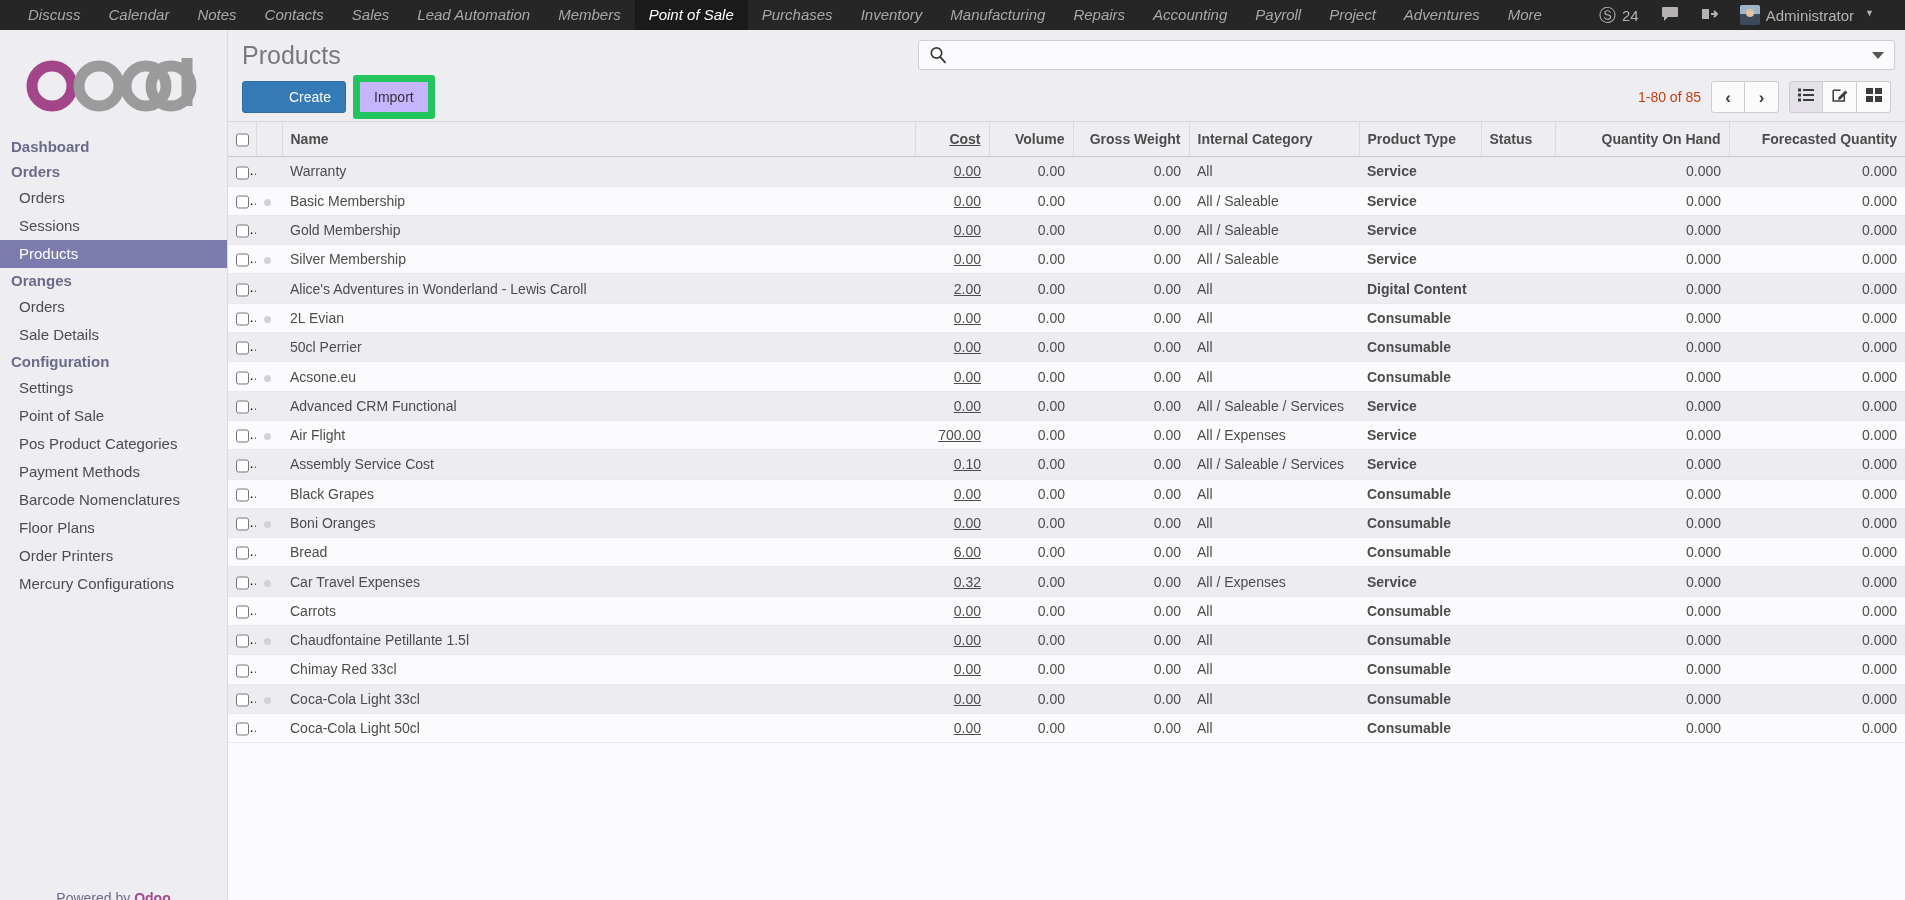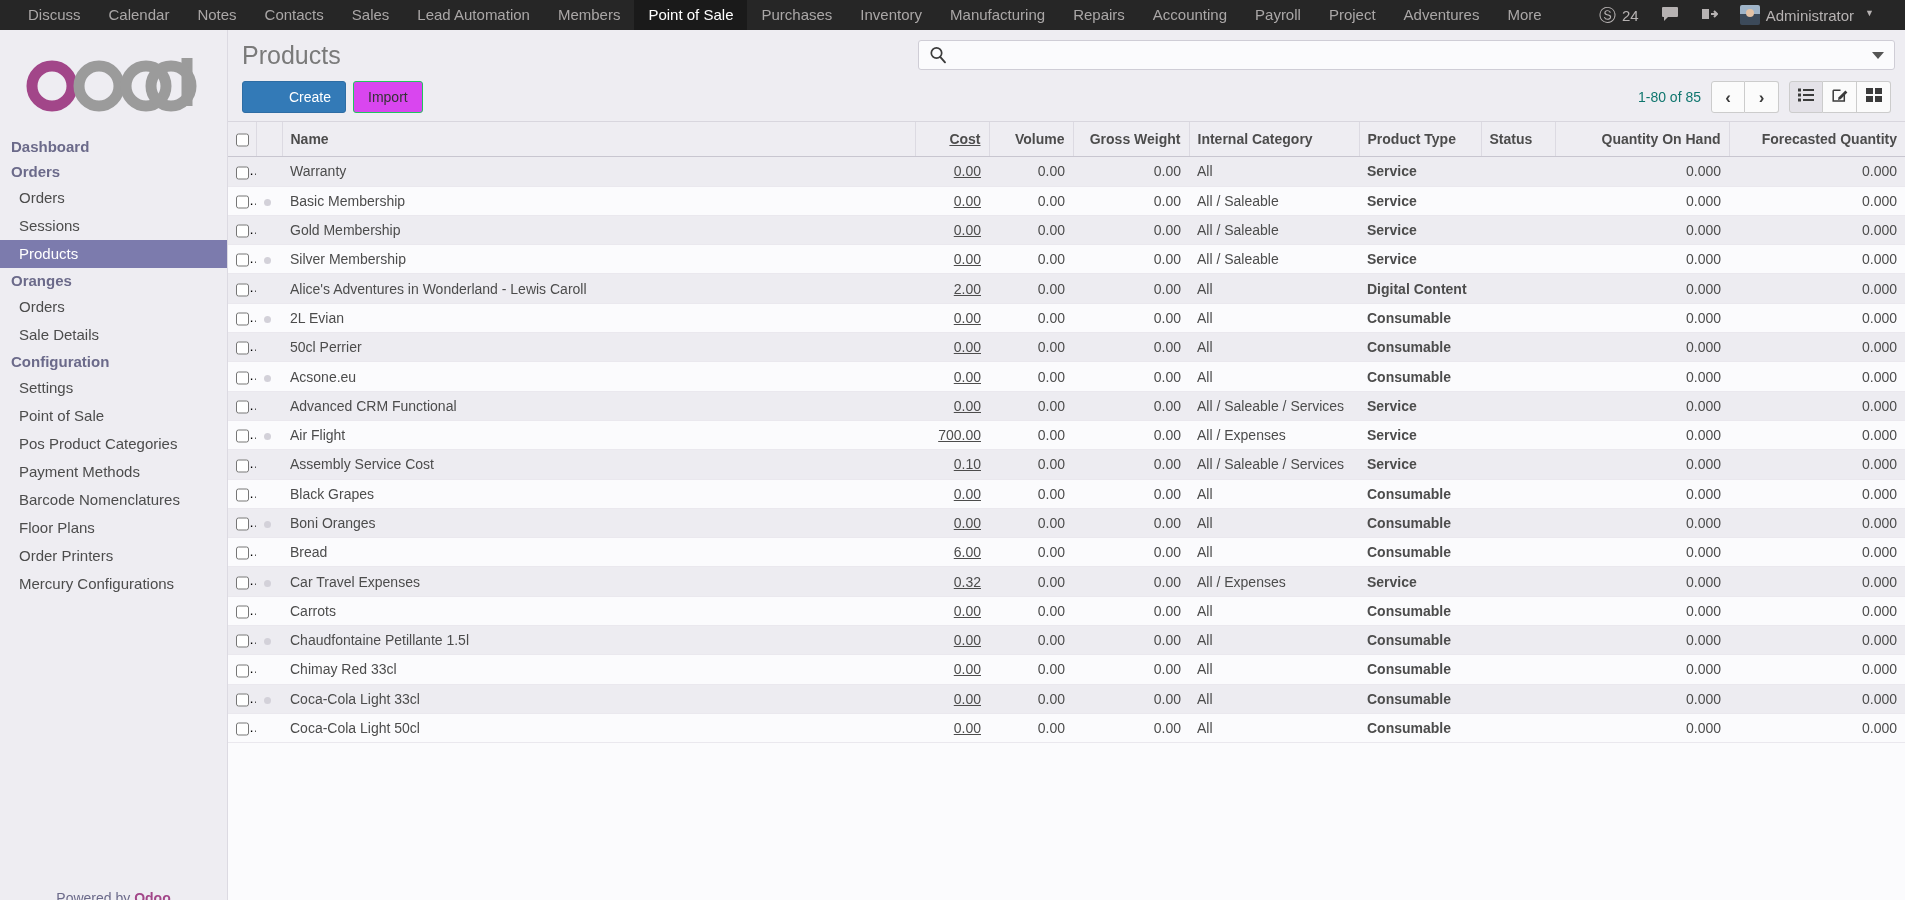--- a/index.html
+++ b/index.html
@@ -90,25 +90,25 @@
     flex: none; cursor: pointer;
   }
 
   #cp-row2 { display: flex; align-items: center; margin-top: 11px; height: 32px; }
   .btn {
     font-size: 14px; padding: 6px 14px; border-radius: 3px; cursor: pointer;
     line-height: 18px; white-space: nowrap;
   }
   .btn-primary { background: #337ab7; color: #fff; border: 1px solid #2e6da4; padding-left: 46px; }
   .btn-default {
-    background: #d946ef; color: #333; border: 1px solid #22c55e; margin-left: 7px;
+    background: #c4b5fd; color: #333; border: 7px solid #22c55e; margin-left: 7px;
   }
 
   #cp-right { margin-left: auto; display: flex; align-items: center; }
-  #pager-count { font-size: 14px; color: #0f766e; margin-right: 10px; white-space: nowrap; }
+  #pager-count { font-size: 14px; color: #c2410c; margin-right: 10px; white-space: nowrap; }
   .btn-group { display: flex; }
   .sq-btn {
     width: 34px; height: 32px; border: 1px solid #ccc; background: #fbfbfb;
     display: flex; align-items: center; justify-content: center; cursor: pointer;
     color: #3b3b3b;
   }
   .sq-btn + .sq-btn { border-left: 0; }
   .btn-group:first-of-type .sq-btn:first-child { border-radius: 3px 0 0 3px; }
   .btn-group:first-of-type .sq-btn:last-child { border-radius: 0 3px 3px 0; }
   #view-switcher { margin-left: 10px; }
@@ -154,21 +154,21 @@
   .dot {
     display: inline-block; width: 7px; height: 7px; border-radius: 50%;
     background: #d3d1d9;
   }
   .dot.hidden { visibility: hidden; }
 </style>
 </head>
 <body>
 
 <div id="topbar">
-  <div id="nav-left" style="display: flex;">
+  <div id="nav-left" style="display: flex; font-style: italic;">
       <div class="nav-item">Discuss</div>
       <div class="nav-item">Calendar</div>
       <div class="nav-item">Notes</div>
       <div class="nav-item">Contacts</div>
       <div class="nav-item">Sales</div>
       <div class="nav-item">Lead Automation</div>
       <div class="nav-item">Members</div>
       <div class="nav-item active">Point of Sale</div>
       <div class="nav-item">Purchases</div>
       <div class="nav-item">Inventory</div>

